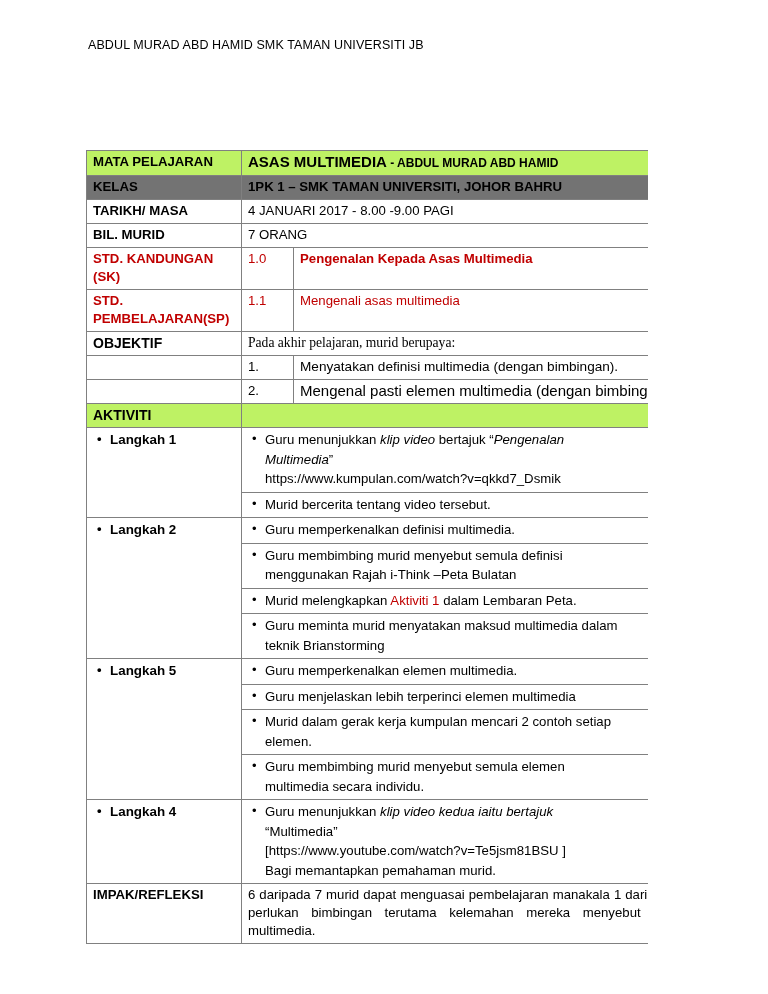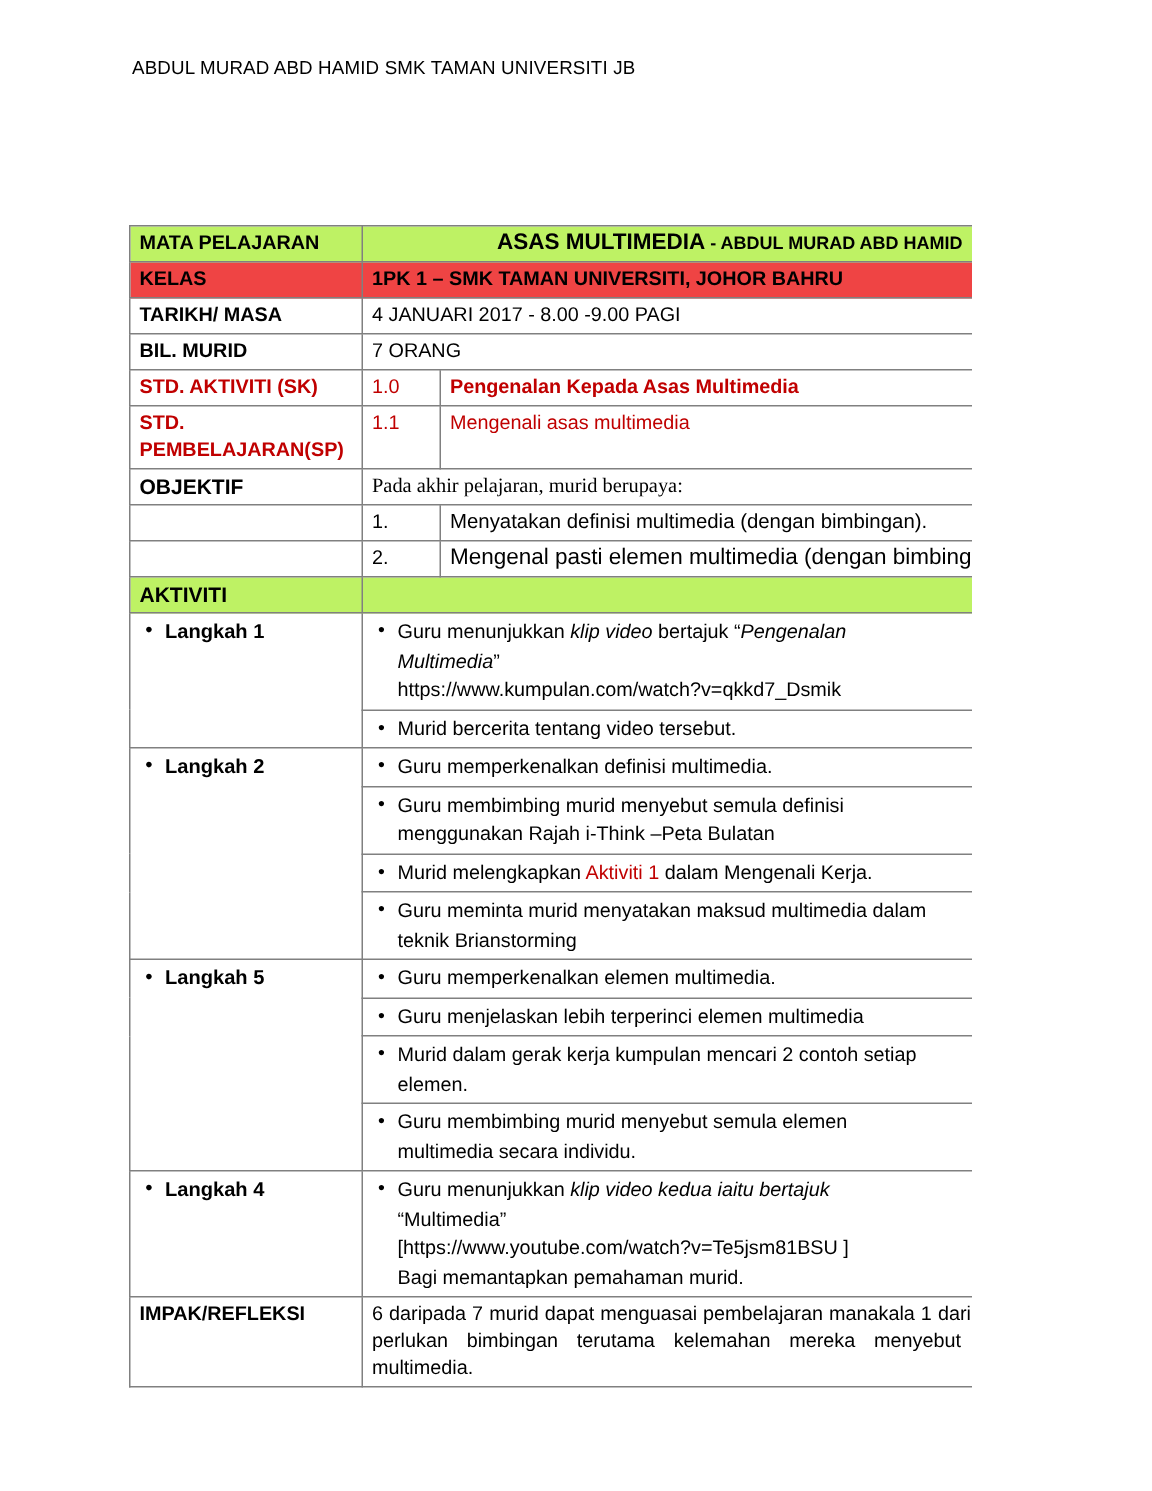--- a/index.html
+++ b/index.html
@@ -58,29 +58,29 @@
     padding: 2px 5px 3px 6px;
     font-size: 13.2px;
     line-height: 18px;
   }
   
   .c-label { width: 155px; }
   .c-num   { width: 52px; }
 
   
   .sh-gray   { background: #bef264; }
-  .sh-yellow { background: #ef4444; }
+  .sh-yellow { background: #737373; }
 
   
   .b       { font-weight: bold; }
   .red     { color: #c00000; }
   .red-b   { color: #c00000; font-weight: bold; }
   .big     { font-size: 15px; font-weight: bold; }
   .small-b { font-size: 12px; font-weight: bold; }
-  .ctr     { text-align: center; }
+  .ctr     { text-align: left; }
   .ital    { font-style: italic; }
 
   .hdr-main { font-size: 14.5px; font-weight: bold; padding-top: 3px; padding-bottom: 4px; }
   .hdr-kelas { font-size: 14.5px; font-weight: bold; padding-top: 3px; padding-bottom: 4px; }
 
   .cell-sm { font-size: 12.6px; }
 
   
   ul.bl {
     margin: 0;
@@ -144,21 +144,21 @@
         <td class="c-label b">TARIKH/ MASA</td>
         <td colspan="2">4 JANUARI 2017  -  8.00 -9.00 PAGI</td>
       </tr>
 
       <tr>
         <td class="c-label b">BIL. MURID</td>
         <td colspan="2">7 ORANG</td>
       </tr>
 
       <tr>
-        <td class="c-label red-b cell-sm">STD. AKTIVITI (SK)</td>
+        <td class="c-label red-b cell-sm">STD. KANDUNGAN (SK)</td>
         <td class="red">1.0</td>
         <td class="red-b cell-sm">Pengenalan Kepada Asas Multimedia</td>
       </tr>
 
       <tr>
         <td class="c-label red-b cell-sm">
           <div>STD.</div>
           <div>PEMBELAJARAN(SP)</div>
         </td>
         <td class="red">1.1</td>
@@ -235,21 +235,21 @@
                 <div><span>Guru membimbing murid menyebut semula definisi</span></div>
                 <div><span>menggunakan  Rajah i-Think –Peta Bulatan</span></div>
               </li>
             </ul>
           </td>
         </tr>
         <tr>
           <td colspan="2">
             <ul class="bl">
               <li>
-                <div><span>Murid melengkapkan </span><span class="red">Aktiviti 1</span><span> dalam Mengenali Kerja.</span></div>
+                <div><span>Murid melengkapkan </span><span class="red">Aktiviti 1</span><span> dalam Lembaran Peta.</span></div>
               </li>
             </ul>
           </td>
         </tr>
         <tr>
           <td colspan="2">
             <ul class="bl">
               <li>
                 <div><span>Guru meminta murid menyatakan maksud multimedia dalam</span></div>
                 <div><span>teknik Brianstorming</span></div>

